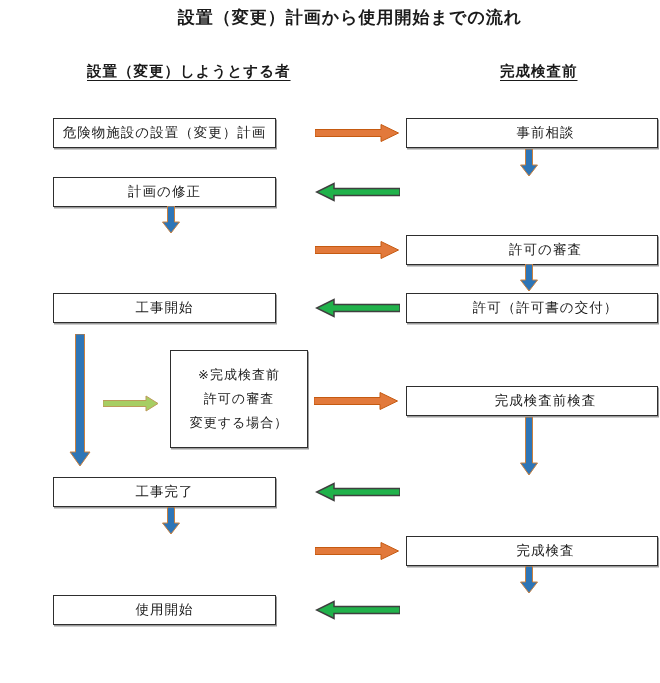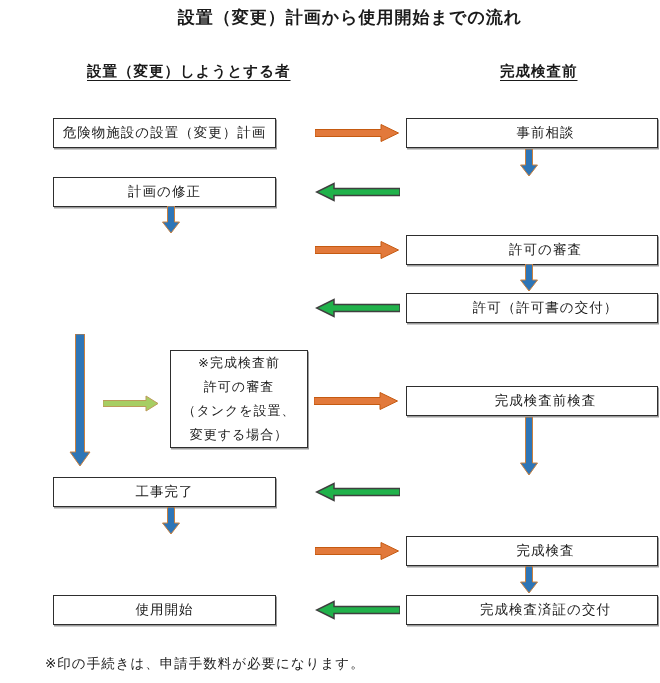--- a/index.html
+++ b/index.html
@@ -42,51 +42,50 @@
 
   <div class="col-header left">設置（変更）しようとする者</div>
   <div class="col-header right">完成検査前</div>
 
   <div class="box lcol" style="top:118px">
       <span>危険物施設の設置（変更）計画</span>
     </div>
   <div class="box lcol" style="top:177px">
       <span>計画の修正</span>
     </div>
+  <div class="box lcol" style="top:293px">
+      <span>工事開始</span>
+    </div>
   <div class="box lcol" style="top:477px">
       <span>工事完了</span>
     </div>
   <div class="box lcol" style="top:595px">
       <span>使用開始</span>
     </div>
 
   <div class="box mid">
     <span>※完成検査前</span>
     <span>許可の審査</span>
-    <span>（タンクを設置、</span>
     <span>変更する場合）</span>
   </div>
 
   <div class="box rcol" style="top:118px">
       <span>事前相談</span>
     </div>
   <div class="box rcol" style="top:235px">
       <span>許可の審査</span>
     </div>
   <div class="box rcol" style="top:293px">
       <span>許可（許可書の交付）</span>
     </div>
   <div class="box rcol" style="top:386px">
       <span>完成検査前検査</span>
     </div>
   <div class="box rcol" style="top:536px">
       <span>完成検査</span>
-    </div>
-  <div class="box rcol" style="top:595px">
-      <span>完成検査済証の交付</span>
     </div>
 
   <svg class="arrow" style="left:315px;top:123px" width="85" height="20">
     <polygon points="0,6.5 66,6.5 66,1.5 83.5,10 66,18.5 66,13.5 0,13.5" stroke-width="1" fill="#e2793b" stroke="#c55a11"></polygon>
   </svg>
   <svg class="arrow" style="left:315px;top:240px" width="85" height="20">
     <polygon points="0,6.5 66,6.5 66,1.5 83.5,10 66,18.5 66,13.5 0,13.5" stroke-width="1" fill="#e2793b" stroke="#c55a11"></polygon>
   </svg>
   <svg class="arrow" style="left:314px;top:391px" width="85" height="20">
     <polygon points="0,6.5 66,6.5 66,1.5 83.5,10 66,18.5 66,13.5 0,13.5" stroke-width="1" fill="#e2793b" stroke="#c55a11"></polygon>
@@ -129,15 +128,14 @@
   </svg>
 
   <svg class="arrow" style="left:69px;top:334px" width="22" height="133">
     <polygon points="6.5,0 6.5,118 1,118 11,132 21,118 15.5,118 15.5,0" stroke-width="1" fill="#2e75b6" stroke="#c9803e"></polygon>
   </svg>
 
   <svg class="arrow" style="left:103px;top:395px" width="56" height="17">
     <polygon points="0,5.5 43,5.5 43,1 55,8.5 43,16 43,11.5 0,11.5" stroke-width="1" fill="#a6ce63" stroke="#bd9b5a"></polygon>
   </svg>
 
-  <div class="footnote">※印の手続きは、申請手数料が必要になります。</div>
 
 </div>
 
 </body></html>

